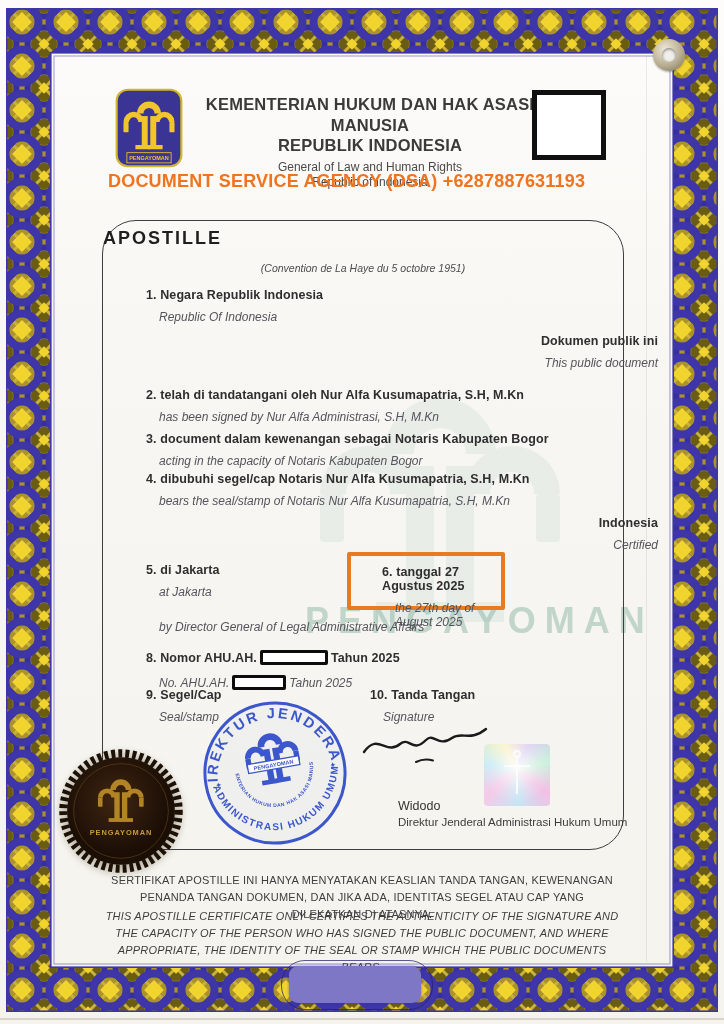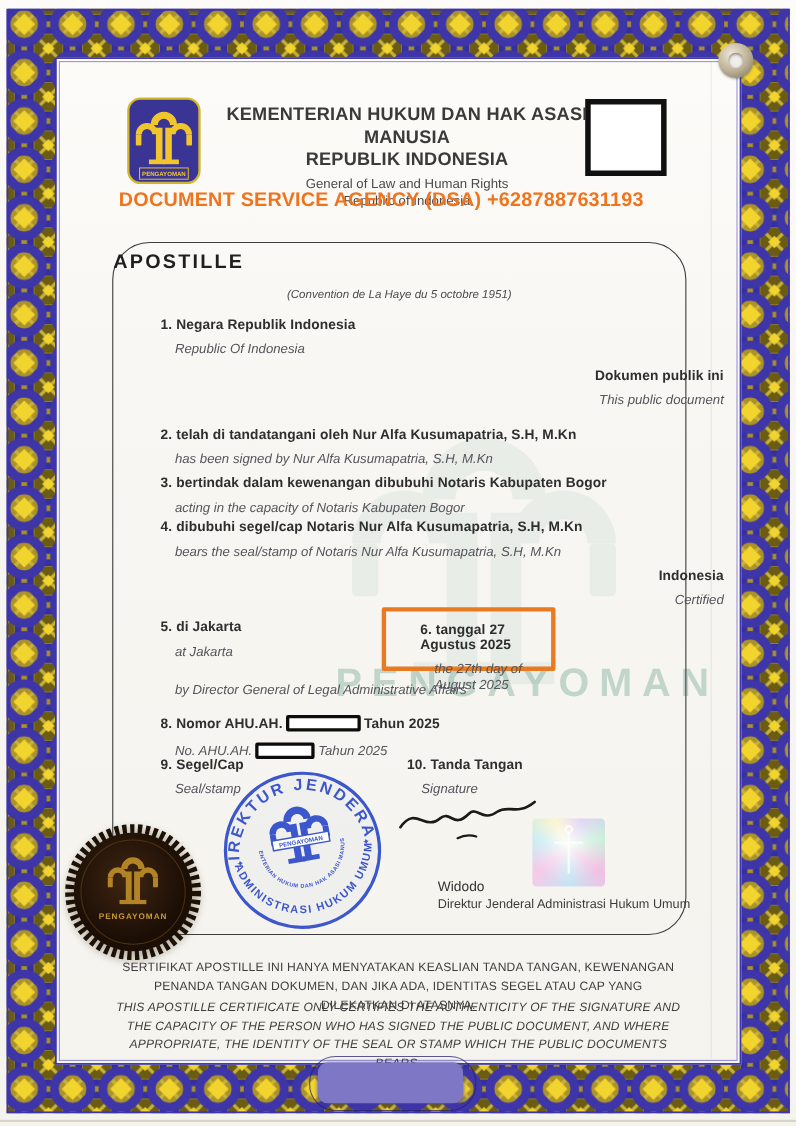--- a/index.html
+++ b/index.html
@@ -127,25 +127,25 @@
   <div class="en-line">Republic Of Indonesia</div>
 </div>
 
 <div class="item centered" style="top:334px">
   <div class="id-line">Dokumen publik ini</div>
   <div class="en-line" style="margin-left:0">This public document</div>
 </div>
 
 <div class="item" style="left:128px;top:388px">
   <div class="id-line"><span>2.</span> <span>telah di tandatangani oleh Nur Alfa Kusumapatria, S.H, M.Kn</span></div>
-  <div class="en-line">has been signed by Nur Alfa Kusumapatria, S.H, M.Kn</div>
+  <div class="en-line">has been signed by Nur Alfa Administrasi, S.H, M.Kn</div>
 </div>
 
 <div class="item" style="left:128px;top:432px">
-  <div class="id-line"><span>3.</span> <span>bertindak dalam kewenangan dibubuhi Notaris Kabupaten Bogor</span></div>
+  <div class="id-line"><span>3.</span> <span>document dalam kewenangan sebagai Notaris Kabupaten Bogor</span></div>
   <div class="en-line">acting in the capacity of Notaris Kabupaten Bogor</div>
 </div>
 
 <div class="item" style="left:128px;top:472px">
   <div class="id-line"><span>4.</span> <span>dibubuhi segel/cap Notaris Nur Alfa Kusumapatria, S.H, M.Kn</span></div>
   <div class="en-line">bears the seal/stamp of Notaris Nur Alfa Kusumapatria, S.H, M.Kn</div>
 </div>
 
 <div class="item centered" style="top:516px">
   <div class="id-line">Indonesia</div>

